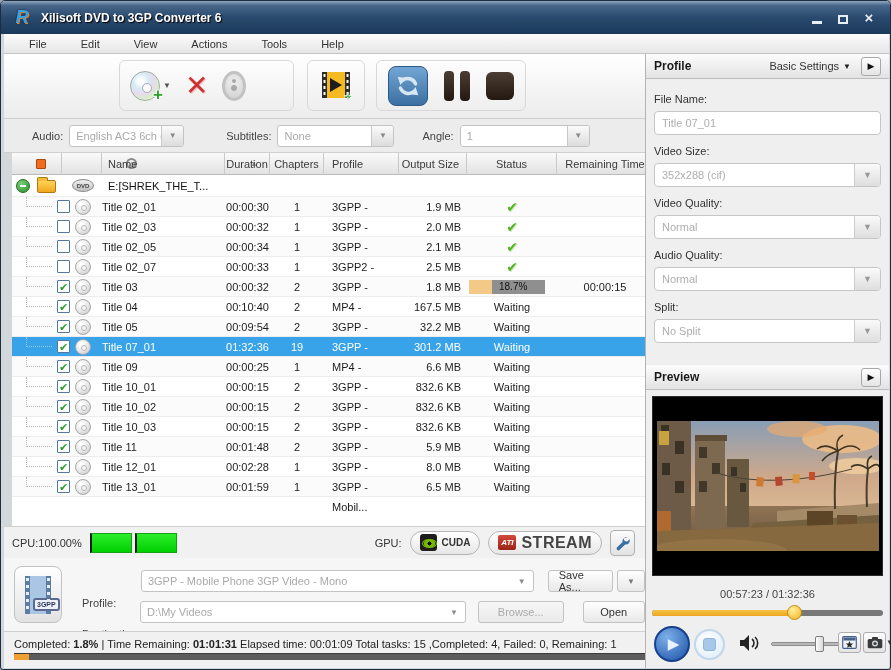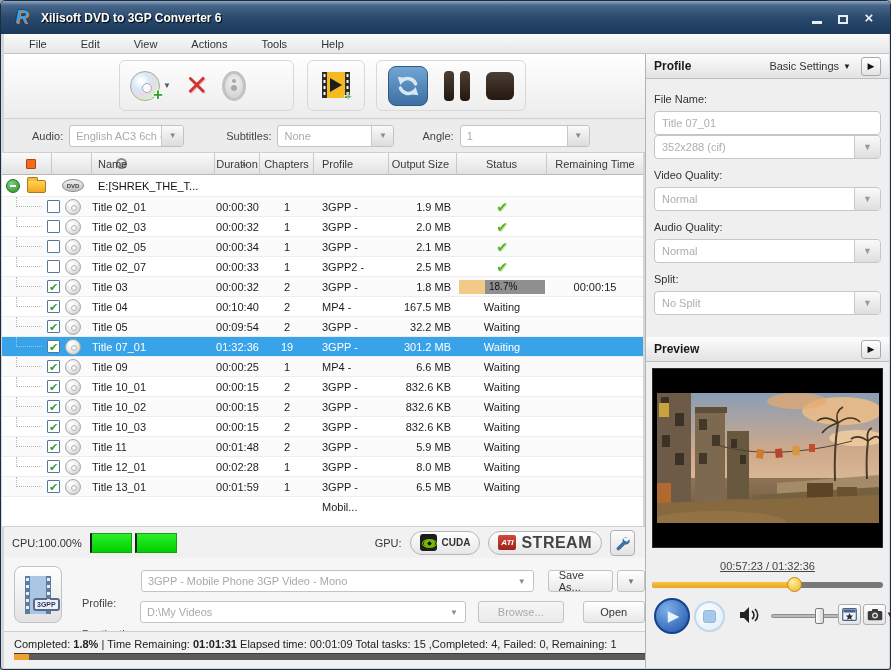--- a/index.html
+++ b/index.html
@@ -54,21 +54,21 @@
     border-bottom:1px solid #cfcfcf;display:flex;align-items:center;}
   .flabel{color:#444;}
   .combo{height:22px;background:#fff;border:1px solid #c3c3c3;border-radius:3px;position:relative;
     display:flex;align-items:center;overflow:hidden;}
   .combo .val{color:#a9a9a9;padding:0 6px;white-space:nowrap;overflow:hidden;flex:1;}
   .combo .arrow{width:22px;height:100%;border-left:1px solid #c9c9c9;border-radius:0 2px 2px 0;
     background:linear-gradient(180deg,#fafafa,#dcdcdc);display:flex;align-items:center;justify-content:center;
     color:#8a8a8a;font-size:8px;flex:none;}
   .combo .arrow.plain{border-left:none;background:none;}
   
-  .table{position:absolute;left:1px;top:152px;width:641px;height:373px;background:#fff;}
+  .table{position:absolute;left:11px;top:152px;width:641px;height:373px;background:#fff;}
   .thead{position:absolute;left:0;top:0;right:0;height:22px;
     background:linear-gradient(180deg,#fafafa,#e2e2e2);border-bottom:1px solid #b9b9b9;color:#3a3a3a;}
   .hc{position:absolute;top:0;height:22px;line-height:22px;border-right:1px solid #c9c9c9;}
   .c0{left:0;width:50px;}.c1{left:50px;width:40px;}.c2{left:90px;width:123px;}
   .c3{left:213px;width:45px;text-align:center;}.c4{left:258px;width:54px;text-align:center;}
   .c5{left:312px;width:75px;}.c6{left:387px;width:68px;text-align:right;}
   .c7{left:455px;width:90px;text-align:center;}.c8{left:545px;width:96px;text-align:center;border-right:none;}
   .hc.c2{padding-left:6px;}.hc.c5{padding-left:8px;}.hc.c6{padding-right:4px;text-align:center;}
   .hdr-check{position:absolute;left:24px;top:6px;width:10px;height:10px;background:#f26a1e;border:1px solid #a84a10;border-radius:1px;}
   .hdr-disc{position:absolute;left:64px;top:5px;width:11px;height:11px;border:2px solid #8a8a8a;border-radius:50%;}
@@ -81,21 +81,21 @@
   .trow .c5{padding-left:8px;}.trow .c6{padding-right:6px;}
   .tree{position:absolute;left:14px;top:0;height:10px;width:26px;
     border-left:1px dotted #b8b8b8;border-bottom:1px dotted #b8b8b8;}
   .cb{position:absolute;left:45px;top:3px;width:13px;height:13px;background:#fff;border:1px solid #54789c;
     border-radius:1px;font-size:11px;line-height:12px;text-align:center;color:#2f9e2f;font-weight:bold;}
   .disc{position:absolute;left:63px;top:2px;width:16px;height:16px;border-radius:50%;border:1px solid #a8a8a8;
     background:radial-gradient(circle at 38% 32%,#ffffff 10%,#e6e6e6 55%,#c6c6c6 90%);}
   .disc::after{content:'';position:absolute;left:5px;top:5px;width:4px;height:4px;border-radius:50%;
     background:#f6f6f6;border:1px solid #b5b5b5;}
   .chk{color:#55b520;font-size:14px;font-weight:bold;text-shadow:1px 1px 0 #cfe8bc;}
-  .pbar{position:absolute;left:2px;top:3px;width:86px;height:14px;background:#8f8f8f;overflow:hidden;text-align:right;}
+  .pbar{position:absolute;left:2px;top:3px;width:76px;height:14px;background:#8f8f8f;overflow:hidden;text-align:right;}
   .pfill{position:absolute;left:0;top:0;height:100%;width:30%;background:#f2c987;}
   .ptext{position:absolute;left:30px;top:0;height:14px;line-height:14px;font-size:10px;color:#101010;}
   .trow.sel{background:#38a3e8;}
   .trow.sel .c{color:#fff;}
   .trow.sel .tree{border-color:#8ecdf2;}
   
   .srcrow{position:relative;height:22px;background:#fff;border-bottom:1px solid #ededed;}
   .expand{position:absolute;left:4px;top:4px;width:14px;height:14px;border-radius:50%;border:1px solid #1f6f1f;
     background:radial-gradient(circle at 35% 30%,#7ccf7c,#2e8f2e);}
   .expand::after{content:'';position:absolute;left:3px;top:5px;width:6px;height:2px;background:#fff;}
@@ -162,21 +162,21 @@
   .fields{padding:4px 8px 0 8px;}
   .flbl{margin-top:10px;margin-bottom:6px;color:#333;}
   .fctrl{height:24px;border:1px solid #c6c6c6;border-radius:4px;background:#fff;display:flex;align-items:center;overflow:hidden;}
   .fctrl .val{color:#aeaeae;padding:0 7px;flex:1;white-space:nowrap;overflow:hidden;}
   .fctrl .arrow{width:26px;height:100%;border-left:1px solid #cccccc;border-radius:0 3px 3px 0;
     background:linear-gradient(180deg,#fafafa,#dedede);display:flex;align-items:center;justify-content:center;
     color:#9a9a9a;font-size:9px;flex:none;}
   .preview-hdr{margin-top:22px;}
   .screen{margin:6px 6px 0 6px;height:180px;background:#000;border:1px solid #2a2a2a;
     display:flex;align-items:center;justify-content:center;}
-  .ptime{text-align:center;margin-top:12px;color:#444;text-decoration:underline;}
+  .ptime{text-align:center;margin-top:12px;color:#444;}
   .seek{position:relative;margin:10px 6px 0 6px;height:6px;background:#787878;border-radius:3px;}
   .seek .sfill{height:100%;background:linear-gradient(180deg,#f6c54a,#eea51c);border-radius:3px 0 0 3px;}
   .seek .knob{position:absolute;top:-5px;width:15px;height:15px;border-radius:50%;border:1px solid #c08a10;
     background:radial-gradient(circle at 35% 30%,#ffefa0,#f2b31e);}
   .pctrl{position:relative;height:46px;margin-top:8px;}
   .play-btn{position:absolute;left:8px;top:2px;width:36px;height:36px;border-radius:50%;border:2px solid #16418c;
     background:radial-gradient(circle at 35% 30%,#7cb0ea,#1c51a6);display:flex;align-items:center;justify-content:center;
     color:#eaf2ff;font-size:15px;padding-left:3px;}
   .stopP-btn{position:absolute;left:48px;top:5px;width:31px;height:31px;border-radius:50%;border:2px solid #c2d6ea;
     background:radial-gradient(circle at 40% 35%,#ffffff,#dcebf8);display:flex;align-items:center;justify-content:center;}
@@ -567,20 +567,21 @@
           <span>Basic Settings</span>
           <span class="dn">▼</span>
         </span>
       <span class="fwd-btn">▶</span>
     </div>
     <div class="fields">
       <div class="flbl">File Name:</div>
       <div class="fctrl">
           <span class="val">Title 07_01</span>
         </div>
+      <div class="flbl">Video Size:</div>
       <div class="fctrl">
           <span class="val">352x288 (cif)</span>
           <span class="arrow">▼</span>
         </div>
       <div class="flbl">Video Quality:</div>
       <div class="fctrl">
           <span class="val">Normal</span>
           <span class="arrow">▼</span>
         </div>
       <div class="flbl">Audio Quality:</div>

